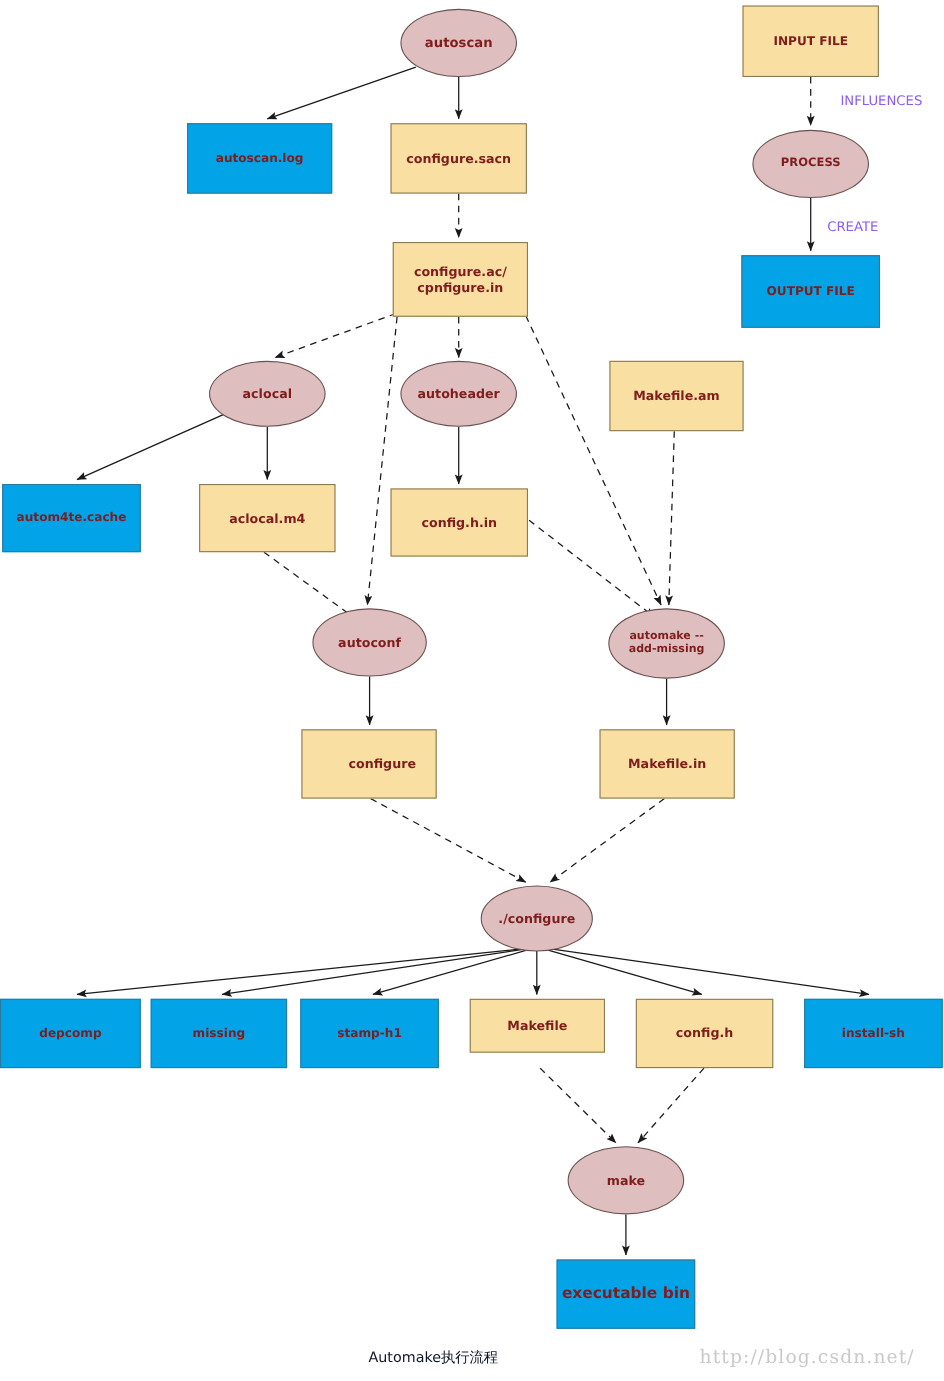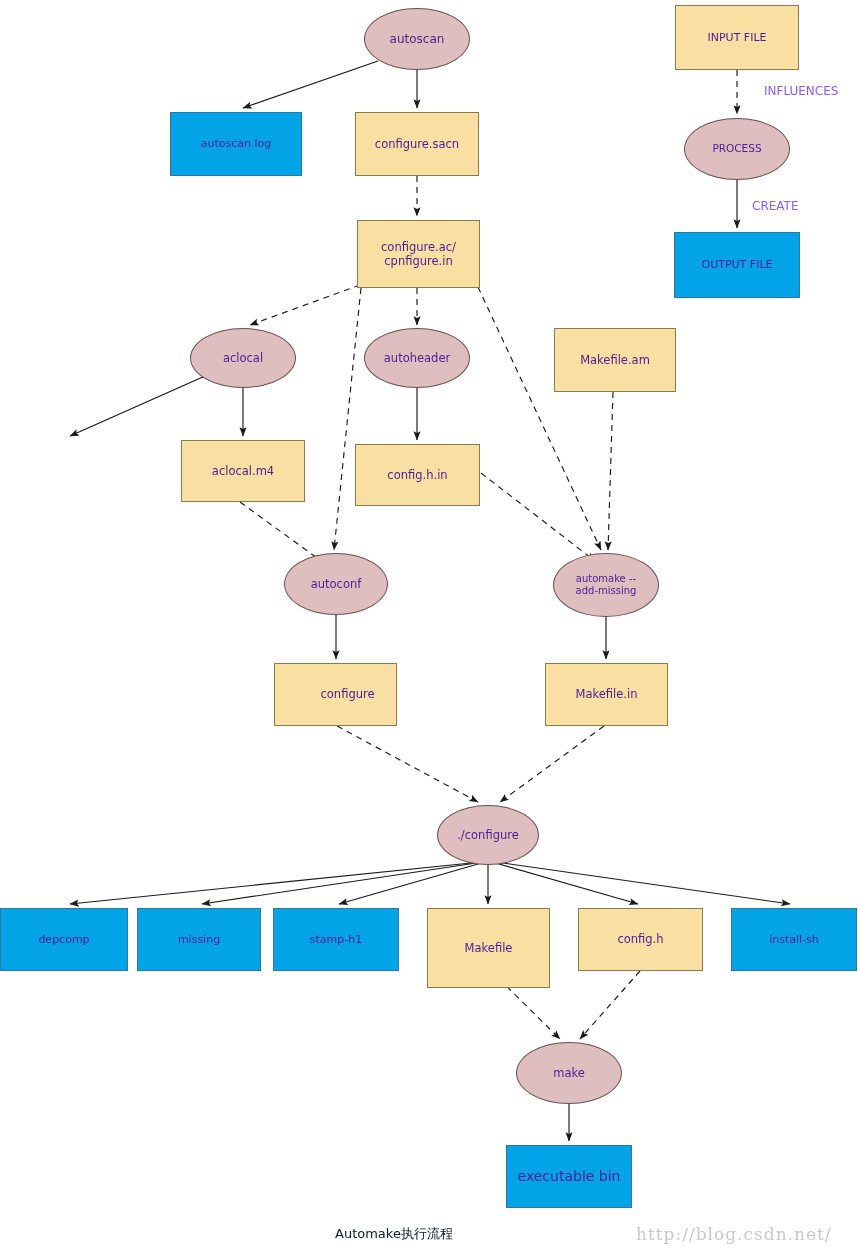--- a/index.html
+++ b/index.html
@@ -26,21 +26,22 @@
     pointer-events: none;
   }
   .node {
     position: absolute;
     display: flex;
     align-items: center;
     justify-content: center;
     text-align: center;
     box-sizing: border-box;
     line-height: 1.25;
-    color: #4c1d95;
+    color: #7f1d1d;
+    font-weight: bold;
   }
   .node.rect {
     border: 1px solid #8a7a52;
   }
   .node.rect.blue {
     background: #03a3e8;
     border: 1px solid #2a7aa0;
   }
   .node.rect.yellow {
     background: #f9dfa2;
@@ -152,20 +153,21 @@
 
   <div class="node rect yellow" style="left:357px;top:220px;width:123px;height:68px;font-size:11.5px;white-space:pre-line;">configure.ac/
 cpnfigure.in</div>
 
   <div class="node ellipse" style="left:190px;top:328px;width:106px;height:60px;font-size:11.5px;">aclocal</div>
 
   <div class="node ellipse" style="left:364px;top:328px;width:106px;height:60px;font-size:11.5px;">autoheader</div>
 
   <div class="node rect yellow" style="left:554px;top:328px;width:122px;height:64px;font-size:11.5px;">Makefile.am</div>
 
+  <div class="node rect blue" style="left:2px;top:440px;width:126px;height:62px;font-size:11px;">autom4te.cache</div>
 
   <div class="node rect yellow" style="left:181px;top:440px;width:124px;height:62px;font-size:11.5px;">aclocal.m4</div>
 
   <div class="node rect yellow" style="left:355px;top:444px;width:125px;height:62px;font-size:11.5px;">config.h.in</div>
 
   <div class="node ellipse" style="left:284px;top:553px;width:104px;height:62px;font-size:11.5px;">autoconf</div>
 
   <div class="node ellipse" style="left:553px;top:553px;width:106px;height:64px;font-size:10px;white-space:pre-line;">automake --
 add-missing</div>
 
@@ -174,21 +176,21 @@
   <div class="node rect yellow" style="left:545px;top:663px;width:123px;height:63px;font-size:11.5px;">Makefile.in</div>
 
   <div class="node ellipse" style="left:437px;top:805px;width:102px;height:60px;font-size:11.5px;">./configure</div>
 
   <div class="node rect blue" style="left:0px;top:908px;width:128px;height:63px;font-size:11px;">depcomp</div>
 
   <div class="node rect blue" style="left:137px;top:908px;width:124px;height:63px;font-size:11px;">missing</div>
 
   <div class="node rect blue" style="left:273px;top:908px;width:126px;height:63px;font-size:11px;">stamp-h1</div>
 
-  <div class="node rect yellow" style="left:427px;top:908px;width:123px;height:80px;font-size:11.5px;">Makefile</div>
+  <div class="node rect yellow" style="left:427px;top:908px;width:123px;height:49px;font-size:11.5px;">Makefile</div>
 
   <div class="node rect yellow" style="left:578px;top:908px;width:125px;height:63px;font-size:11.5px;">config.h</div>
 
   <div class="node rect blue" style="left:731px;top:908px;width:126px;height:63px;font-size:11px;">install-sh</div>
 
   <div class="node ellipse" style="left:516px;top:1042px;width:106px;height:62px;font-size:11.5px;">make</div>
 
   <div class="node rect blue" style="left:506px;top:1145px;width:126px;height:63px;font-size:14px;text-align:center;">executable bin</div>
 
   <div class="node rect yellow" style="left:675px;top:5px;width:124px;height:65px;font-size:11px;">INPUT FILE</div>

